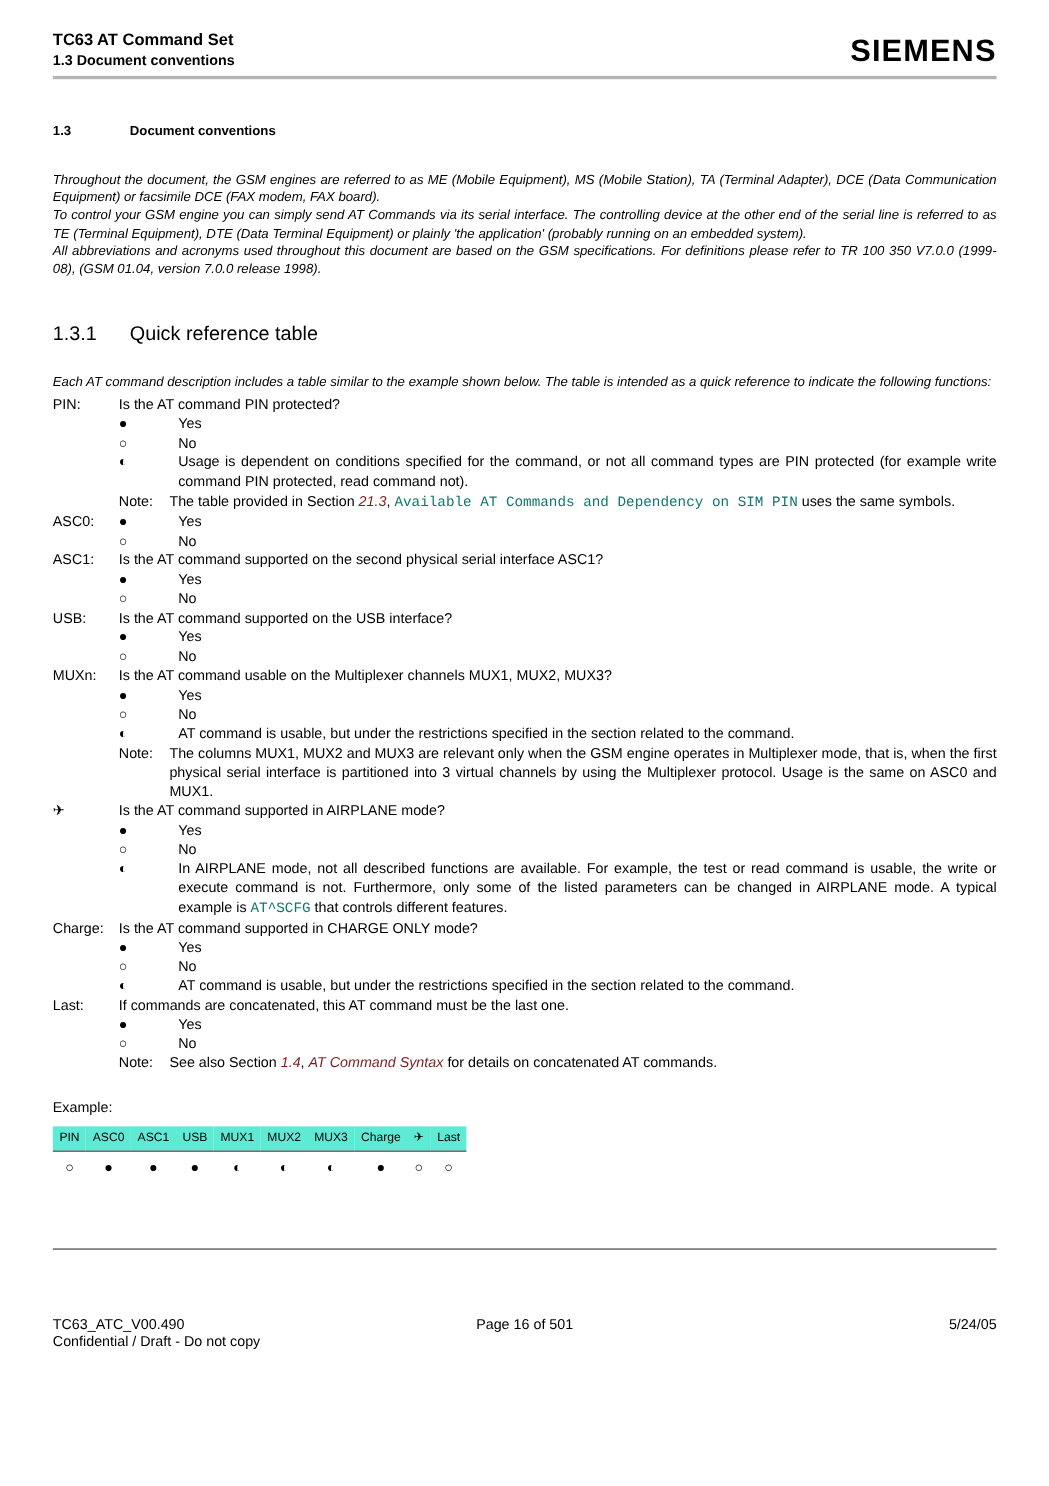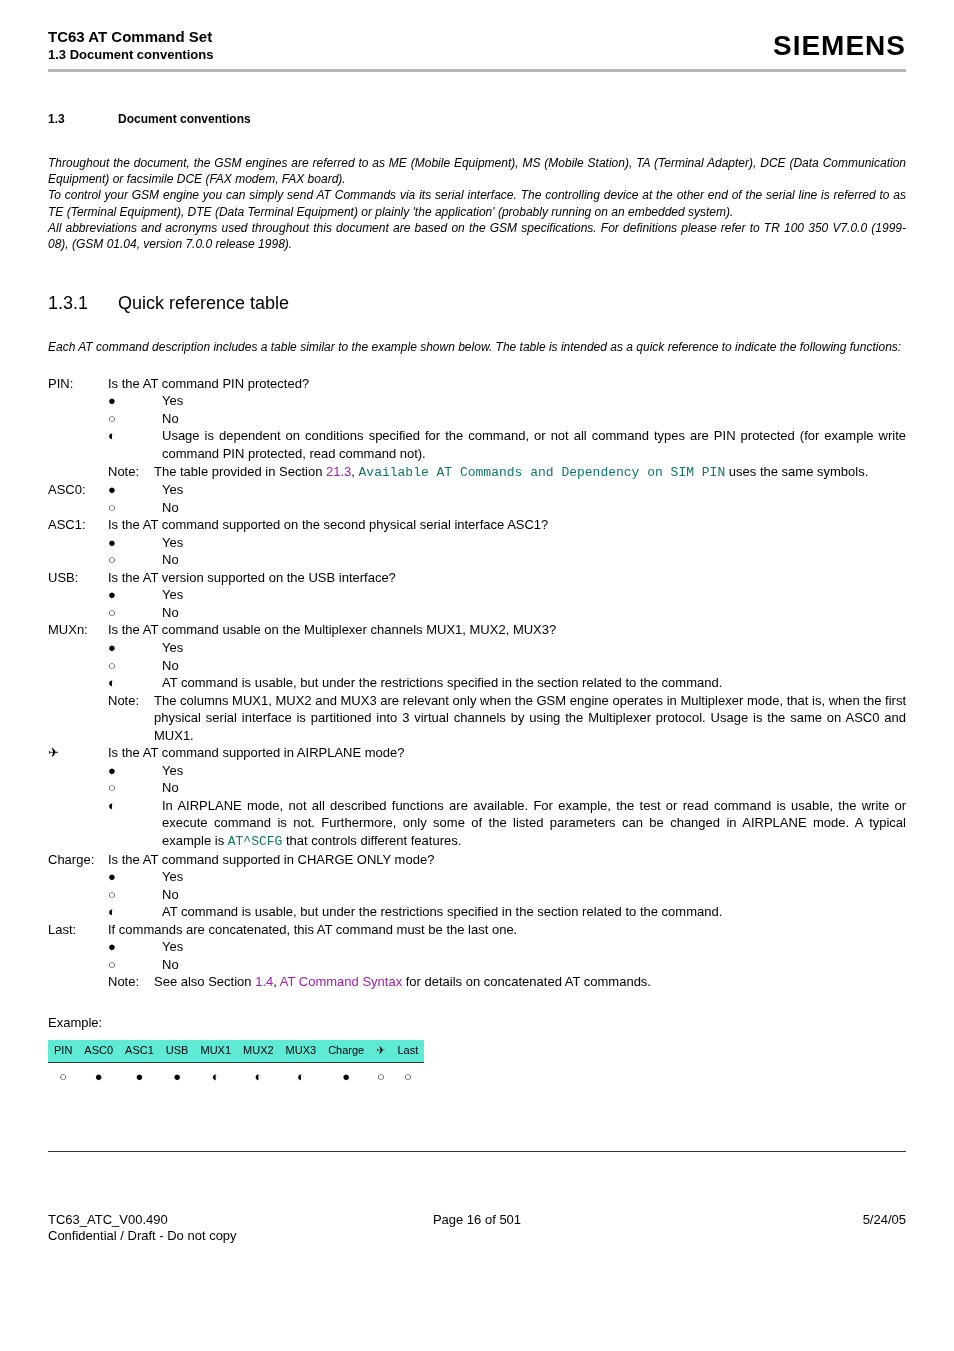--- a/index.html
+++ b/index.html
@@ -17,23 +17,23 @@
   .header-title { font-weight: bold; font-size: 15px; }
   .header-sub { font-weight: bold; font-size: 13px; }
   .header-logo { font-family: Arial, sans-serif; font-weight: 900; font-size: 28px; letter-spacing: 1px; }
   .hr-top { border: none; border-top: 3px solid #b5b5b5; margin: 6px 0 40px 0; }
   .h1 { font-weight: bold; font-size: 12px; margin-bottom: 28px; display: flex; }
   .h1 .num { width: 70px; flex-shrink: 0; }
   .h2 { font-weight: normal; font-size: 18px; margin-bottom: 24px; display: flex; }
   .h2 .num { width: 70px; flex-shrink: 0; }
   .para { font-size: 12px; line-height: 1.35; margin-bottom: 6px; text-align: justify; font-style: italic; }
   .block13 { margin-bottom: 40px; }
-  .block131 { margin-bottom: 20px; }
+  .block131 { margin-bottom: 4px; }
   .monolink { font-family: "Courier New", monospace; color: #0f766e; font-size: 13px; }
-  .link { color: #a21caf; }
+  .link { color: #7f1d1d; font-style: italic; }
   .def-list { font-size: 13px; line-height: 1.35; }
   .def-row { display: flex; align-items: flex-start; }
   .def-label { width: 60px; flex-shrink: 0; }
   .def-body { flex: 1; }
   .sym-row { display: flex; align-items: flex-start; }
   .sym-col { width: 54px; flex-shrink: 0; text-align: left; font-size: 13px; line-height: 1.35; }
   .sym-text { flex: 1; text-align: justify; }
   .note-row { display: flex; align-items: flex-start; }
   .note-label { width: 46px; flex-shrink: 0; }
   .note-body { flex: 1; text-align: justify; }
@@ -126,21 +126,21 @@
       <div class="sym-row">
           <div class="sym-col">○</div>
           <div class="sym-text">No</div>
         </div>
     </div>
   </div>
 
   <div class="def-row">
     <div class="def-label">USB:</div>
     <div class="def-body">
-      <div>Is the AT version supported on the USB interface?</div>
+      <div>Is the AT command supported on the USB interface?</div>
       <div class="sym-row">
           <div class="sym-col">●</div>
           <div class="sym-text">Yes</div>
         </div>
       <div class="sym-row">
           <div class="sym-col">○</div>
           <div class="sym-text">No</div>
         </div>
     </div>
   </div>

